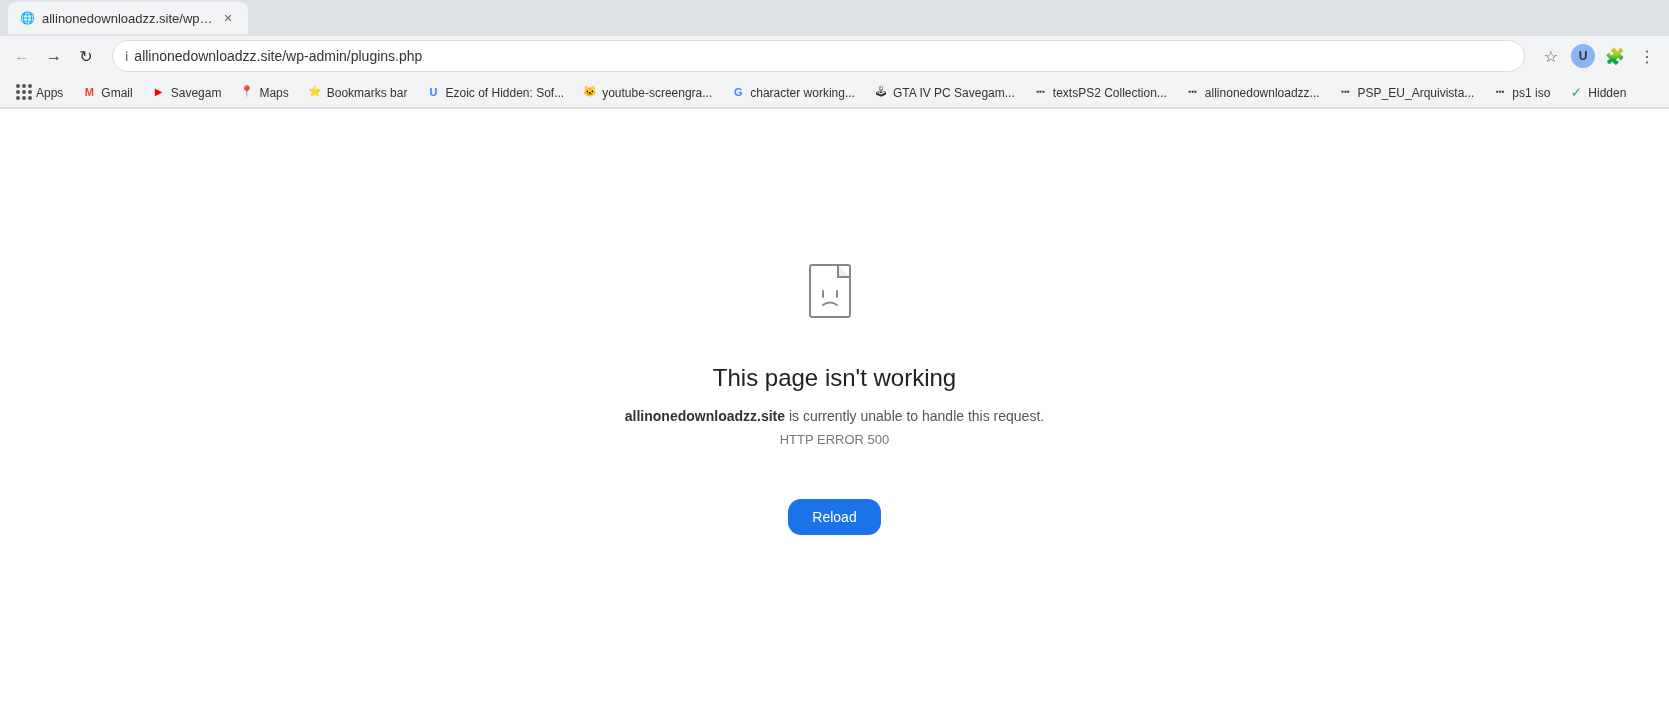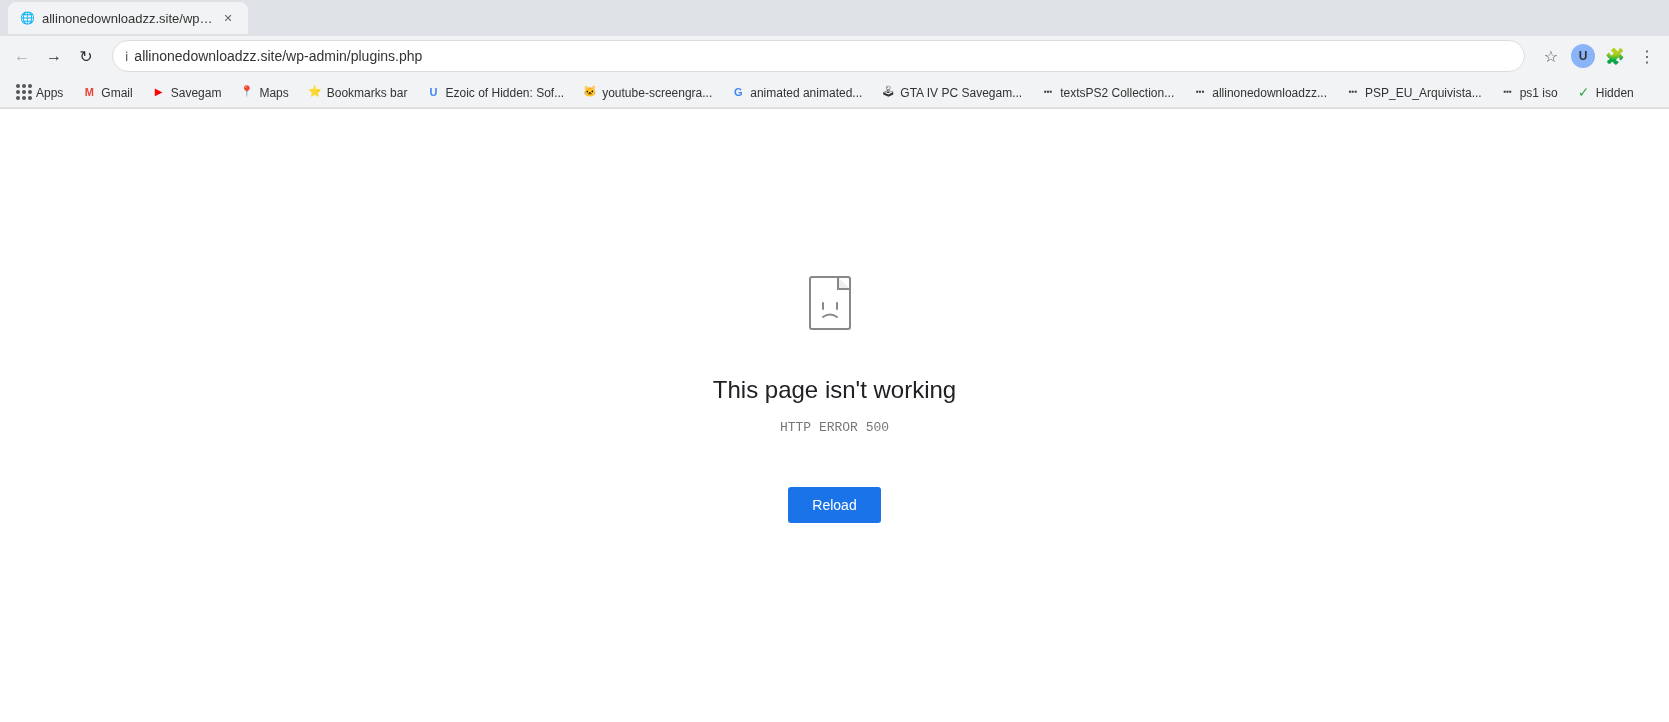--- a/index.html
+++ b/index.html
@@ -211,28 +211,27 @@
 
     .error-description strong {
       font-weight: 700;
       color: #333;
     }
 
     .error-code {
       font-size: 13px;
       color: #777;
       margin-bottom: 32px;
-      font-family: Liberation Mono, monospace;
     }
 
     .reload-btn {
       background: #1a73e8;
       color: #fff;
       border: none;
-      border-radius: 3px;
+      border-radius: 13px;
       padding: 10px 24px;
       font-size: 14px;
       cursor: pointer;
       font-family: Arial, sans-serif;
       margin-top: 20px;
     }
 
     
     .profile-avatar {
       width: 24px;
@@ -339,21 +338,21 @@
       <span>Ezoic of Hidden: Sof...</span>
     </div>
 
     <div class="bookmark-item">
       <div class="bookmark-favicon">🐱</div>
       <span>youtube-screengra...</span>
     </div>
 
     <div class="bookmark-item">
       <div class="bookmark-favicon" style="color:#4285F4; font-weight:bold; font-size:11px;">G</div>
-      <span>animated animated...</span>
+      <span>character working...</span>
     </div>
 
     <div class="bookmark-item">
       <div class="bookmark-favicon">🕹</div>
       <span>GTA IV PC Savegam...</span>
     </div>
 
     <div class="bookmark-item">
       <div class="bookmark-favicon" style="font-size:8px; color:#333;">▪▪▪</div>
       <span>textsPS2 Collection...</span>
@@ -393,18 +392,21 @@
 
       <line x1="18" y1="28" x2="18" y2="34" stroke="#888" stroke-width="2" stroke-linecap="round"></line>
       <line x1="32" y1="28" x2="32" y2="34" stroke="#888" stroke-width="2" stroke-linecap="round"></line>
 
       <path d="M 18 42 Q 25 37 32 42" stroke="#888" stroke-width="2" fill="none" stroke-linecap="round"></path>
     </svg>
   </div>
 
   <h1 class="error-title">This page isn't working</h1>
 
+  <p class="error-description">
+    <strong>allinonedownloadzz.site</strong><span> is currently unable to handle this request.</span>
+  </p>
 
   <p class="error-code">HTTP ERROR 500</p>
 
   <button class="reload-btn">Reload</button>
 
 </div>
 
 </body></html>

